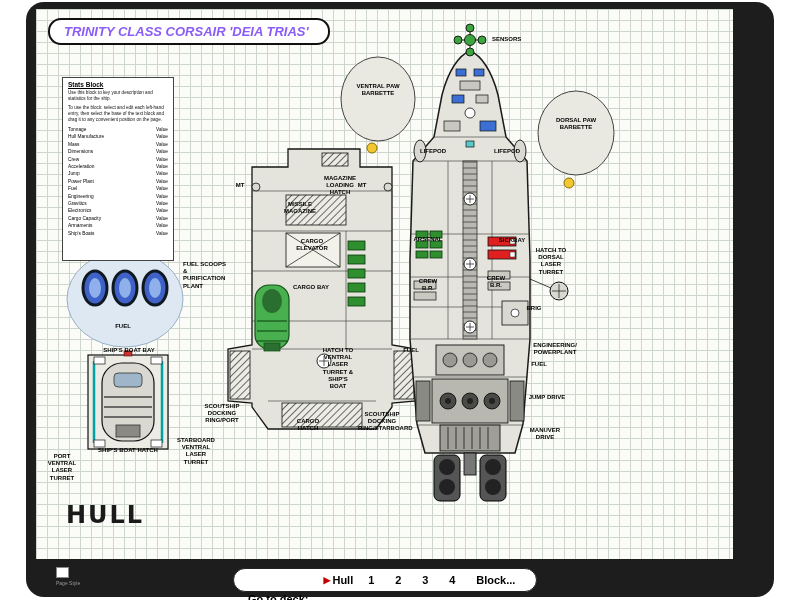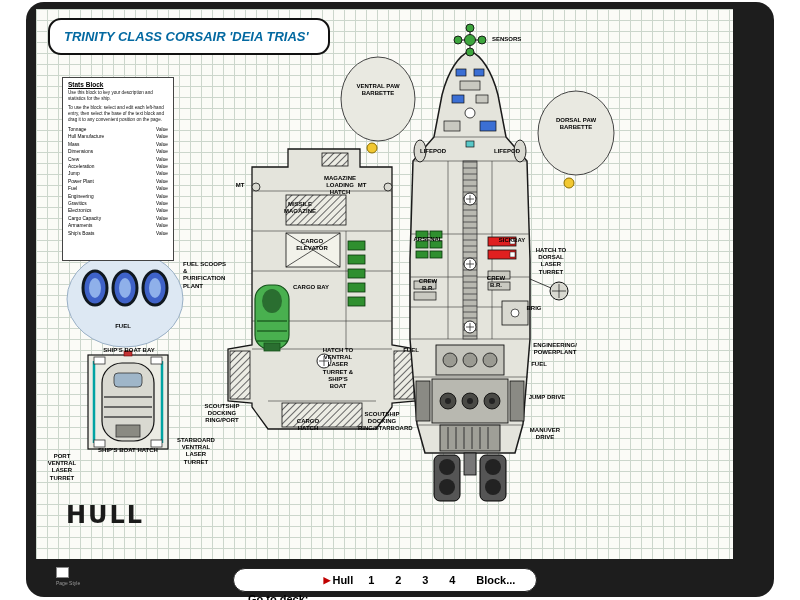--- a/index.html
+++ b/index.html
@@ -7,24 +7,24 @@
               font-family:"Liberation Sans", sans-serif; }
   .window { position:absolute; left:26px; top:2px; width:748px; height:595px;
             background:#1d1d1d; border-radius:18px; }
   .page { position:absolute; left:10px; top:7px; width:697px; height:550px;
           background-color:#fbfbf7;
           background-image: linear-gradient(to right,#ccd6cc 1px, transparent 1px),
                             linear-gradient(to bottom,#ccd6cc 1px, transparent 1px);
           background-size:11px 11px; overflow:hidden; }
   .deckplan { position:absolute; left:0; top:0; }
 
-  .title-box { position:absolute; left:12px; top:9px; width:282px; height:37px;
+  .title-box { position:absolute; left:12px; top:9px; width:282px; height:27px;
                background:#fff; border:2px solid #111; border-radius:13px;
                display:flex; align-items:center; padding-left:14px;
-               font-size:13px; font-weight:bold; font-style:italic; color:#0369a1; }
+               font-size:13px; font-weight:bold; font-style:italic; color:#8b5cf6; }
 
   .stats { position:absolute; left:26px; top:68px; width:112px; height:184px;
            background:#fff; border:1px solid #444; padding:3px 5px; }
   .stats h3 { font-size:6.5px; font-weight:bold; text-decoration:underline; margin-bottom:2px; }
   .stats p  { font-size:4.6px; line-height:1.3; margin-bottom:3px; color:#111; }
   .stats .row { display:flex; justify-content:space-between; font-size:4.8px; line-height:1.55; color:#000; }
 
   .plan-lbl { position:absolute; font-size:6px; font-weight:bold; line-height:1.2;
               text-align:center; color:#000; }
   .plan-lbl.left { text-align:left; }

